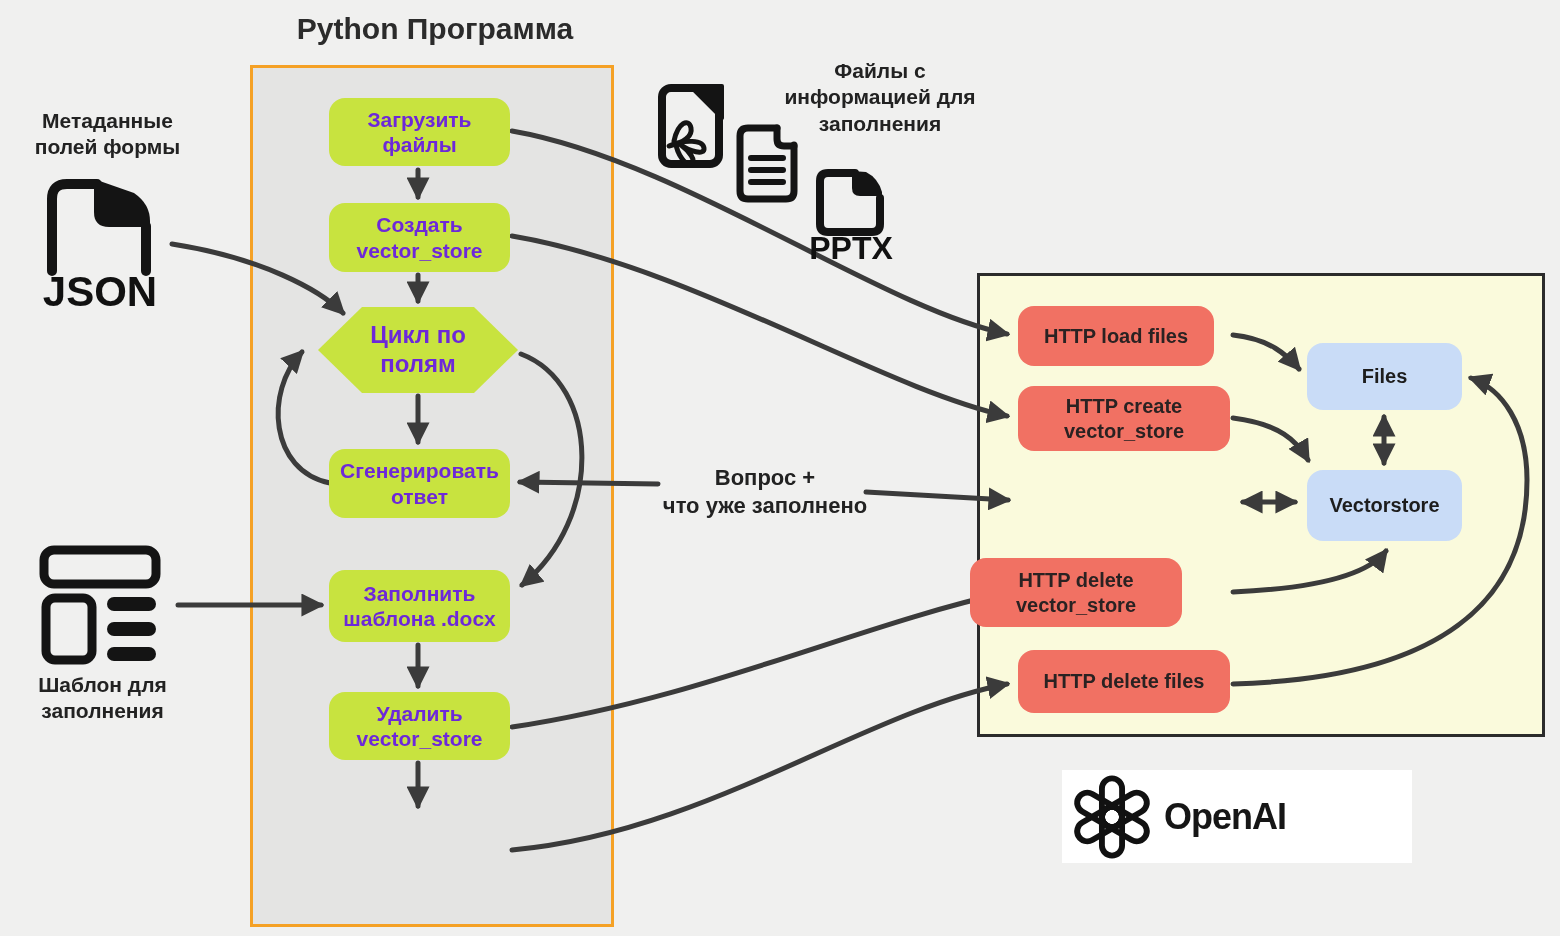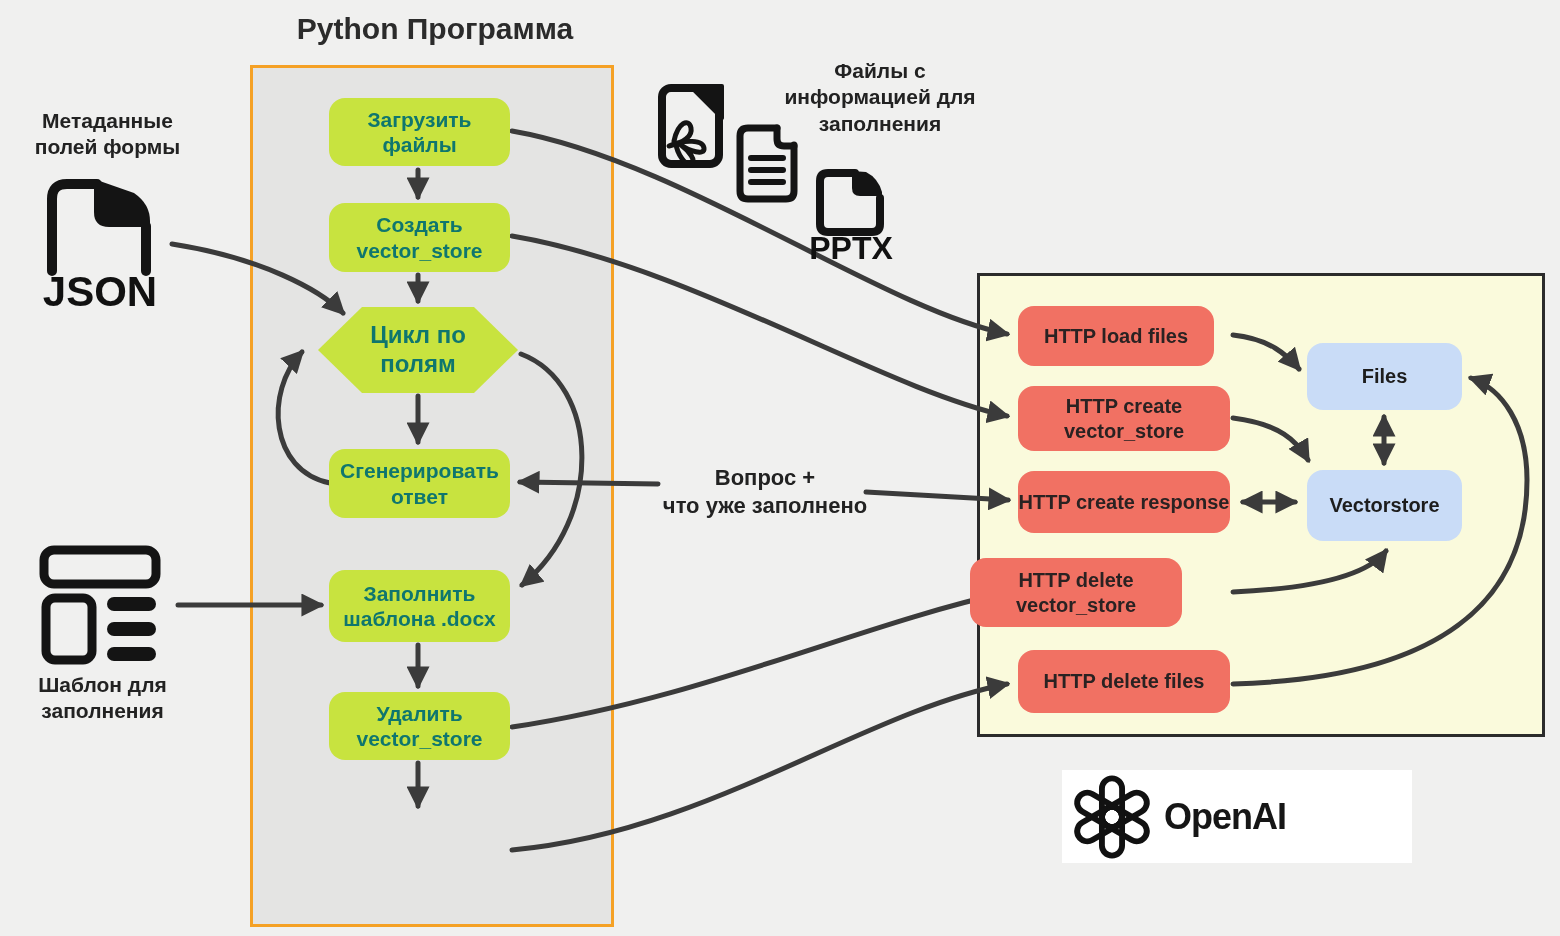--- a/index.html
+++ b/index.html
@@ -7,21 +7,21 @@
          font-family:"Liberation Sans", sans-serif;color:#262626;}
   .abs{position:absolute;}
   .panel-program{left:250px;top:65px;width:364px;height:862px;background:#e4e4e3;
                  border:3px solid #f5a125;box-sizing:border-box;z-index:0;}
   .panel-api{left:977px;top:273px;width:568px;height:464px;background:#fafadc;
              border:3px solid #2b2b2b;box-sizing:border-box;z-index:0;}
   .arrows{left:0;top:0;width:1560px;height:936px;z-index:1;pointer-events:none;}
   .txt{z-index:2;font-weight:bold;text-align:center;}
   [data-bind]{white-space:pre-line;}
   .node{z-index:2;background:#c8e33f;border-radius:16px;display:flex;align-items:center;
-        justify-content:center;font-weight:bold;font-size:21px;line-height:1.2;color:#0f766e;text-align:center;}
+        justify-content:center;font-weight:bold;font-size:21px;line-height:1.2;color:#6d28d9;text-align:center;}
   .hex{border-radius:0;clip-path:polygon(0 50%,22% 0,78% 0,100% 50%,78% 100%,22% 100%);
        font-size:24px;}
   .endpoint{z-index:2;background:#f17163;border-radius:16px;display:flex;align-items:center;
         justify-content:center;font-weight:bold;font-size:20px;line-height:1.25;color:#2a2222;text-align:center;}
   .store{z-index:2;background:#c9dcf7;border-radius:16px;display:flex;align-items:center;
         justify-content:center;font-weight:bold;font-size:20px;color:#1d1d1d;text-align:center;}
   .title{left:250px;top:12px;width:370px;font-size:30px;color:#2b2b2b;}
   .lbl{font-size:21px;line-height:1.25;color:#222;}
   .openai-card{left:1062px;top:770px;width:350px;height:93px;background:#ffffff;z-index:2;
                display:flex;align-items:center;gap:10px;padding-left:8px;box-sizing:border-box;}
@@ -120,21 +120,20 @@
   <div class="abs node" style="left:329px;top:449px;width:181px;height:69px;" data-bind="python_program.steps.generate_answer">Сгенерировать
 ответ</div>
   <div class="abs node" style="left:329px;top:570px;width:181px;height:72px;" data-bind="python_program.steps.fill_template">Заполнить
 шаблона .docx</div>
   <div class="abs node" style="left:329px;top:692px;width:181px;height:68px;" data-bind="python_program.steps.delete_vector_store">Удалить
 vector_store</div>
 
   <div class="abs endpoint" style="left:1018px;top:306px;width:196px;height:60px;" data-bind="openai_api.endpoints.http_load_files">HTTP load files</div>
   <div class="abs endpoint" style="left:1018px;top:386px;width:212px;height:65px;" data-bind="openai_api.endpoints.http_create_vector_store">HTTP create
 vector_store</div>
-  <div class="abs endpoint" style="left:1018px;top:471px;width:212px;height:62px;" data-bind="openai_api.endpoints.http_create_response">HTTP create response</div>
   <div class="abs endpoint" style="left:970px;top:558px;width:212px;height:69px;" data-bind="openai_api.endpoints.http_delete_vector_store">HTTP delete
 vector_store</div>
   <div class="abs endpoint" style="left:1018px;top:650px;width:212px;height:63px;text-align:right;" data-bind="openai_api.endpoints.http_delete_files">HTTP delete files</div>
 
   <div class="abs store" style="left:1307px;top:343px;width:155px;height:67px;" data-bind="openai_api.stores.files">Files</div>
   <div class="abs store" style="left:1307px;top:470px;width:155px;height:71px;" data-bind="openai_api.stores.vectorstore">Vectorstore</div>
 
   <div class="abs openai-card">
     <svg width="84" height="84" viewBox="-50 -50 100 100" xmlns="http://www.w3.org/2000/svg">
       <g fill="none" stroke="#111" stroke-width="7">

